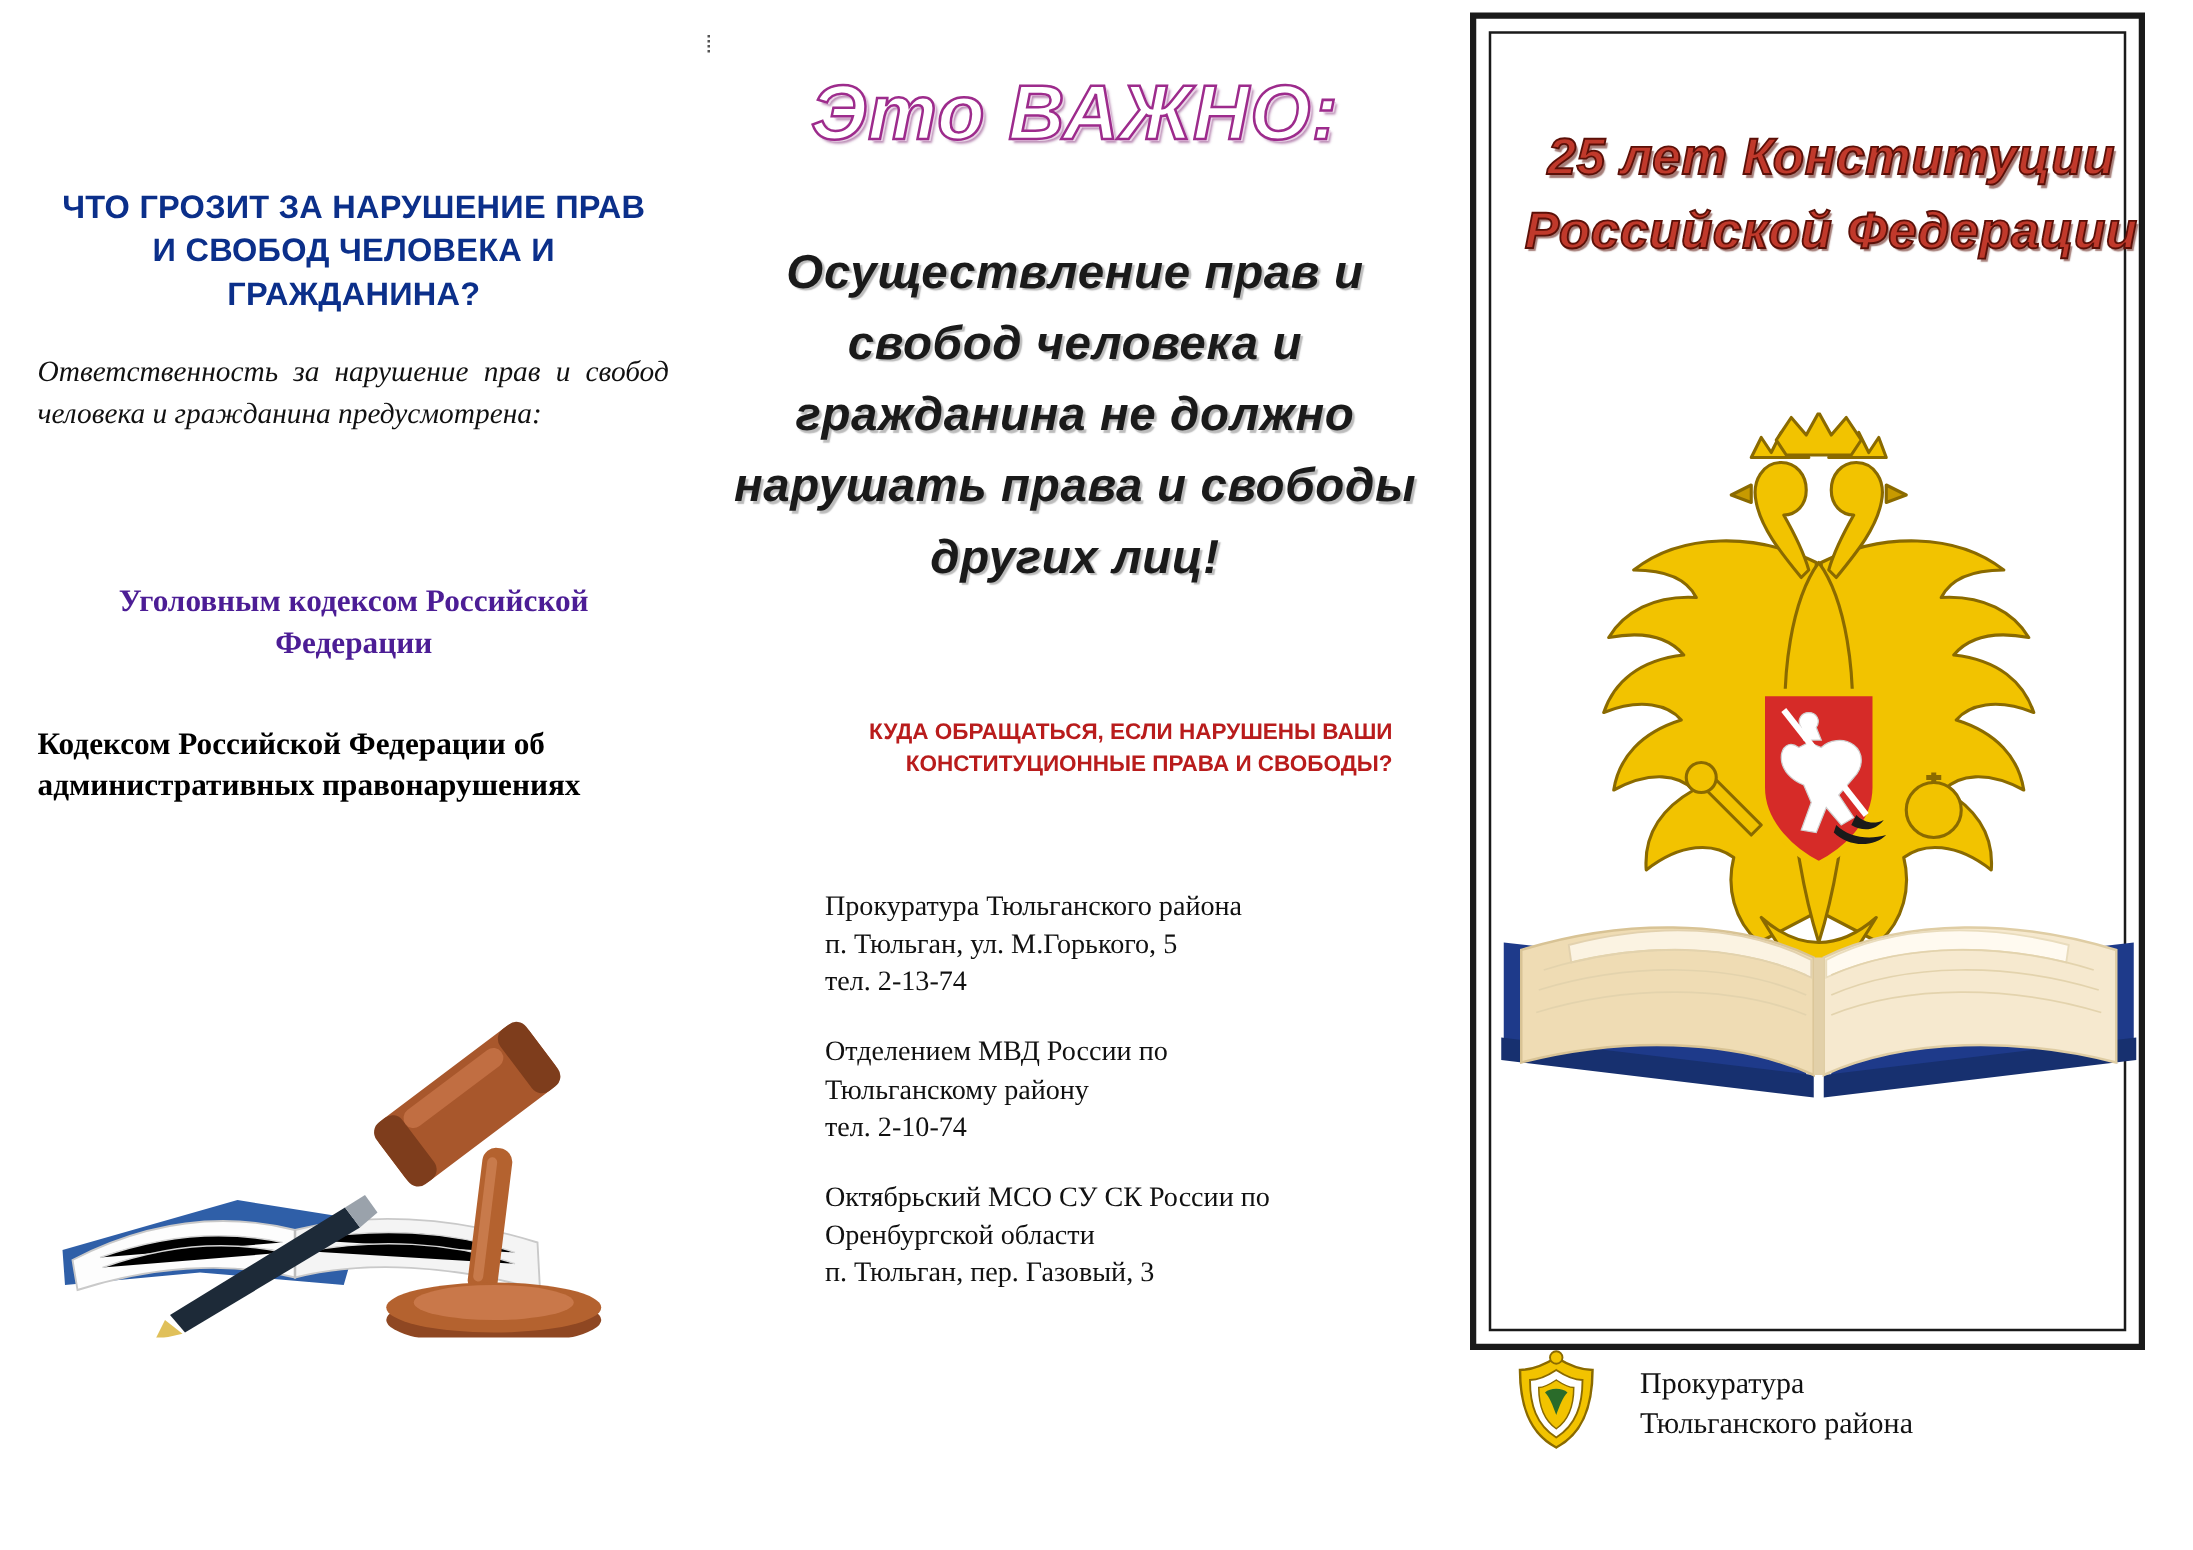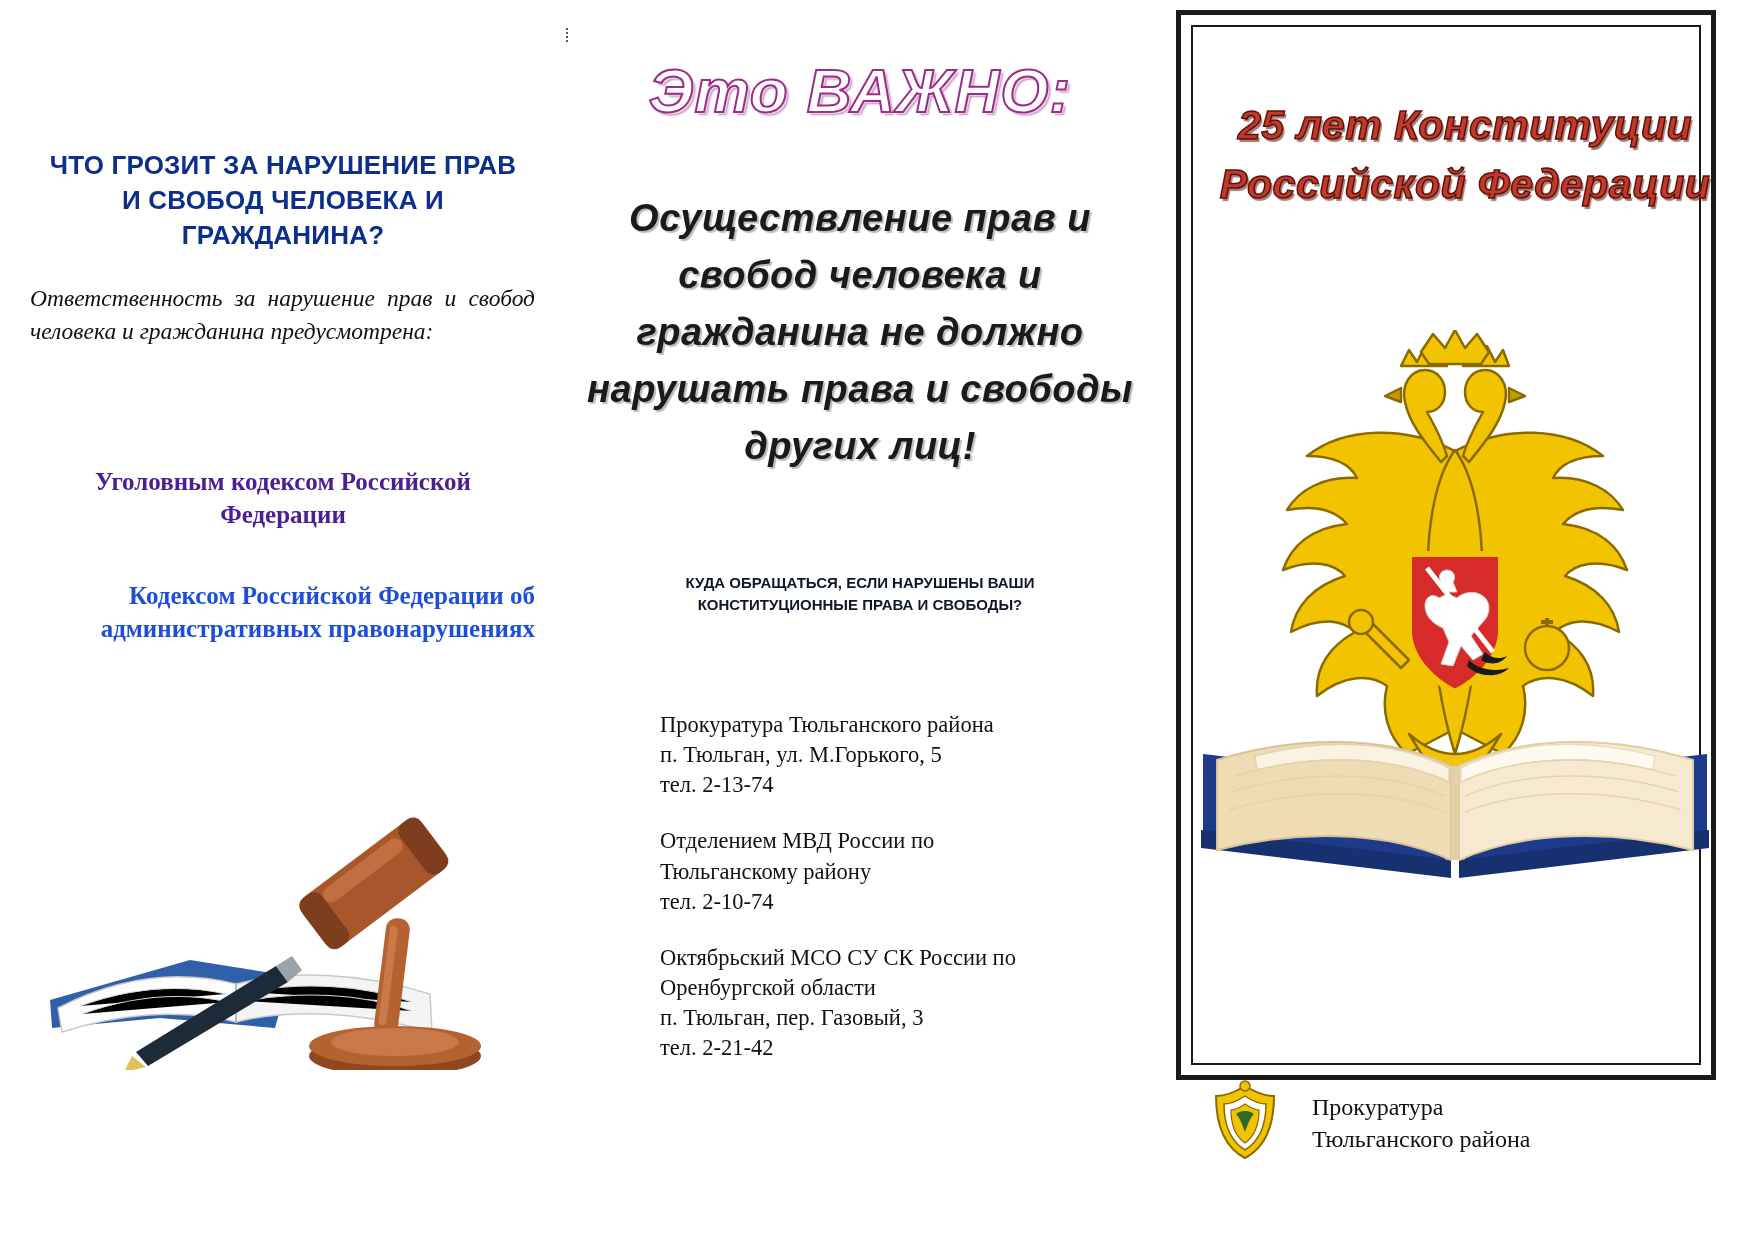--- a/index.html
+++ b/index.html
@@ -66,26 +66,26 @@
     font-weight: bold;
     font-size: 25px;
     line-height: 1.3;
     color: #4c1d95;
   }
   .left-item-2 {
     position: absolute;
     left: 30px;
     top: 580px;
     width: 505px;
-    text-align: right;
+    text-align: left;
     font-family: "Liberation Serif", serif;
     font-weight: bold;
     font-size: 25px;
     line-height: 1.3;
-    color: #1d4ed8;
+    color: #000000;
   }
 
   
   .gavel-art {
     position: absolute;
     left: 40px;
     top: 770px;
     width: 470px;
     height: 300px;
   }
@@ -137,26 +137,26 @@
     line-height: 1.5;
     color: #1a1a1a;
     text-shadow: 2px 2px 1px rgba(150,150,150,.65);
     letter-spacing: .5px;
   }
   .center-question {
     position: absolute;
     left: 46px;
     top: 572px;
     width: 508px;
-    text-align: center;
+    text-align: right;
     font-family: "Liberation Sans", sans-serif;
     font-weight: bold;
-    font-size: 15px;
+    font-size: 18px;
     line-height: 1.45;
-    color: #0f172a;
+    color: #b91c1c;
   }
   .contacts {
     position: absolute;
     left: 660px;
     top: 710px;
     width: 430px;
     font-family: "Liberation Serif", serif;
     font-size: 22.5px;
     line-height: 1.34;
     color: #111111;
@@ -318,21 +318,20 @@
     <div class="contact-block">
       <span class="contact-line">Отделением МВД России по</span>
       <span class="contact-line">Тюльганскому району</span>
       <span class="contact-line">тел. 2-10-74</span>
     </div>
 
     <div class="contact-block">
       <span class="contact-line">Октябрьский МСО СУ СК России по</span>
       <span class="contact-line">Оренбургской области</span>
       <span class="contact-line">п. Тюльган, пер. Газовый, 3</span>
-      <span class="contact-line">тел. 2-21-42</span>
     </div>
   </div>
 
   <div class="panel-right">
     <div class="frame-shadow"></div>
     <div class="frame-outer">
       <div class="frame-inner"></div>
     </div>
   </div>
 

